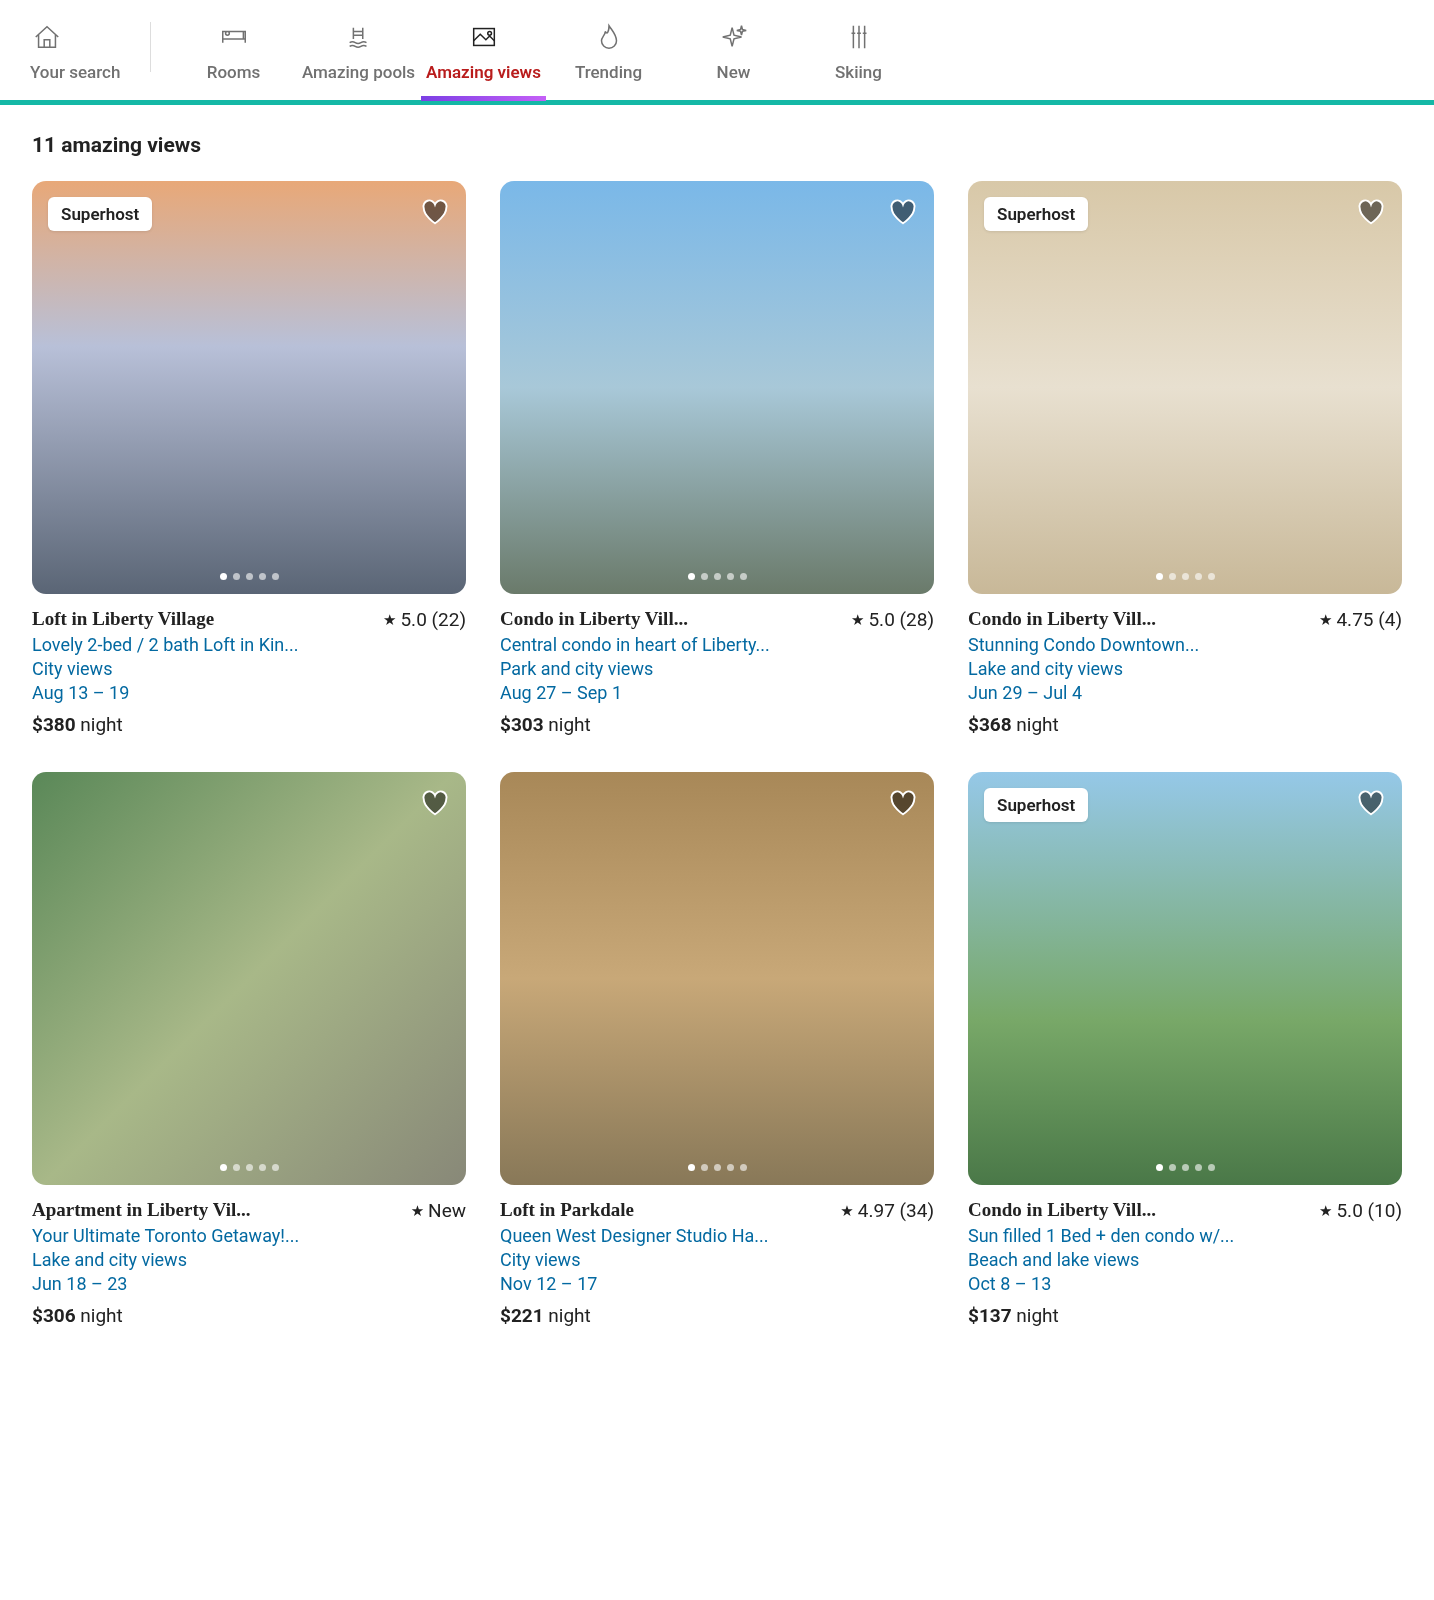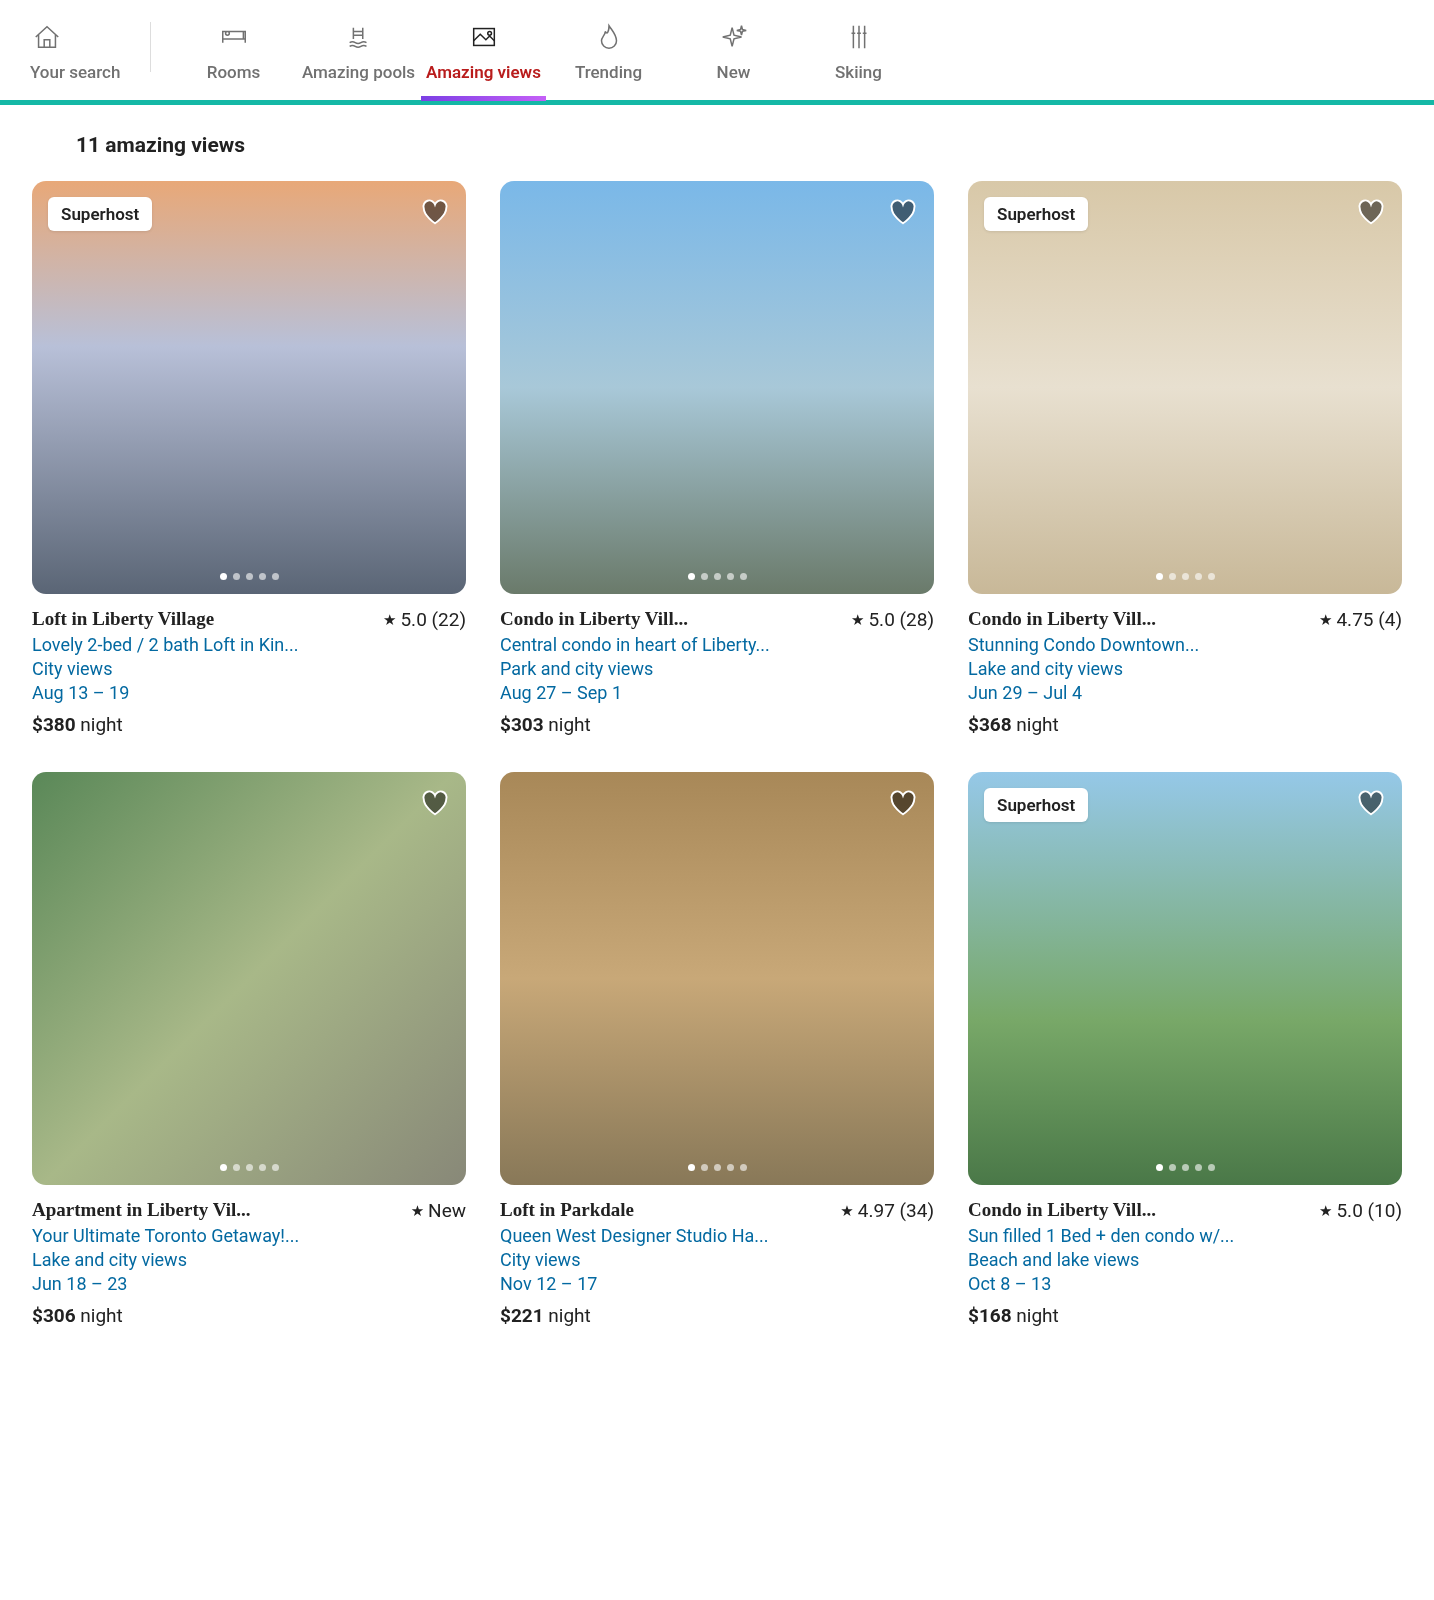--- a/index.html
+++ b/index.html
@@ -43,21 +43,21 @@
     background: linear-gradient(90deg,#7b3fe4,#c560f7);
     display: none;
   }
   .tab.active .tab-underline { display: block; }
   .tab-icon { width: 34px; height: 34px; display: flex; align-items: center; justify-content: center; margin-bottom: 8px; }
   .tab-icon svg { width: 30px; height: 30px; stroke: currentColor; fill: none; stroke-width: 1.6; }
   .tab.active .tab-icon svg { stroke: #222; }
   
   
   .content { padding: 28px 32px; }
-  .heading { font-size: 21px; font-weight: 700; margin-bottom: 24px; margin-left: 44px; }
+  .heading { font-size: 21px; font-weight: 700; margin-bottom: 24px; }
   
   .grid {
     display: grid;
     grid-template-columns: repeat(3, 1fr);
     gap: 36px 34px;
   }
   .card { cursor: pointer; }
   .card-image {
     position: relative;
     width: 100%;
@@ -329,16 +329,16 @@
         <div class="card-row">
           <div class="title">Condo in Liberty Vill...</div>
           <div class="rating">
             <span class="star">★</span> 
             <span>5.0 (10)</span>
           </div>
         </div>
         <div class="desc">Sun filled 1 Bed + den condo w/...</div>
         <div class="views">Beach and lake views</div>
         <div class="dates">Oct 8 – 13</div>
-        <div class="price-row"><span class="price">$168</span><span class="price-unit"> night</span></div>
+        <div class="price-row"><span class="price">$137</span><span class="price-unit"> night</span></div>
       </div>
     </div>
 </div>
 
 </body></html>

